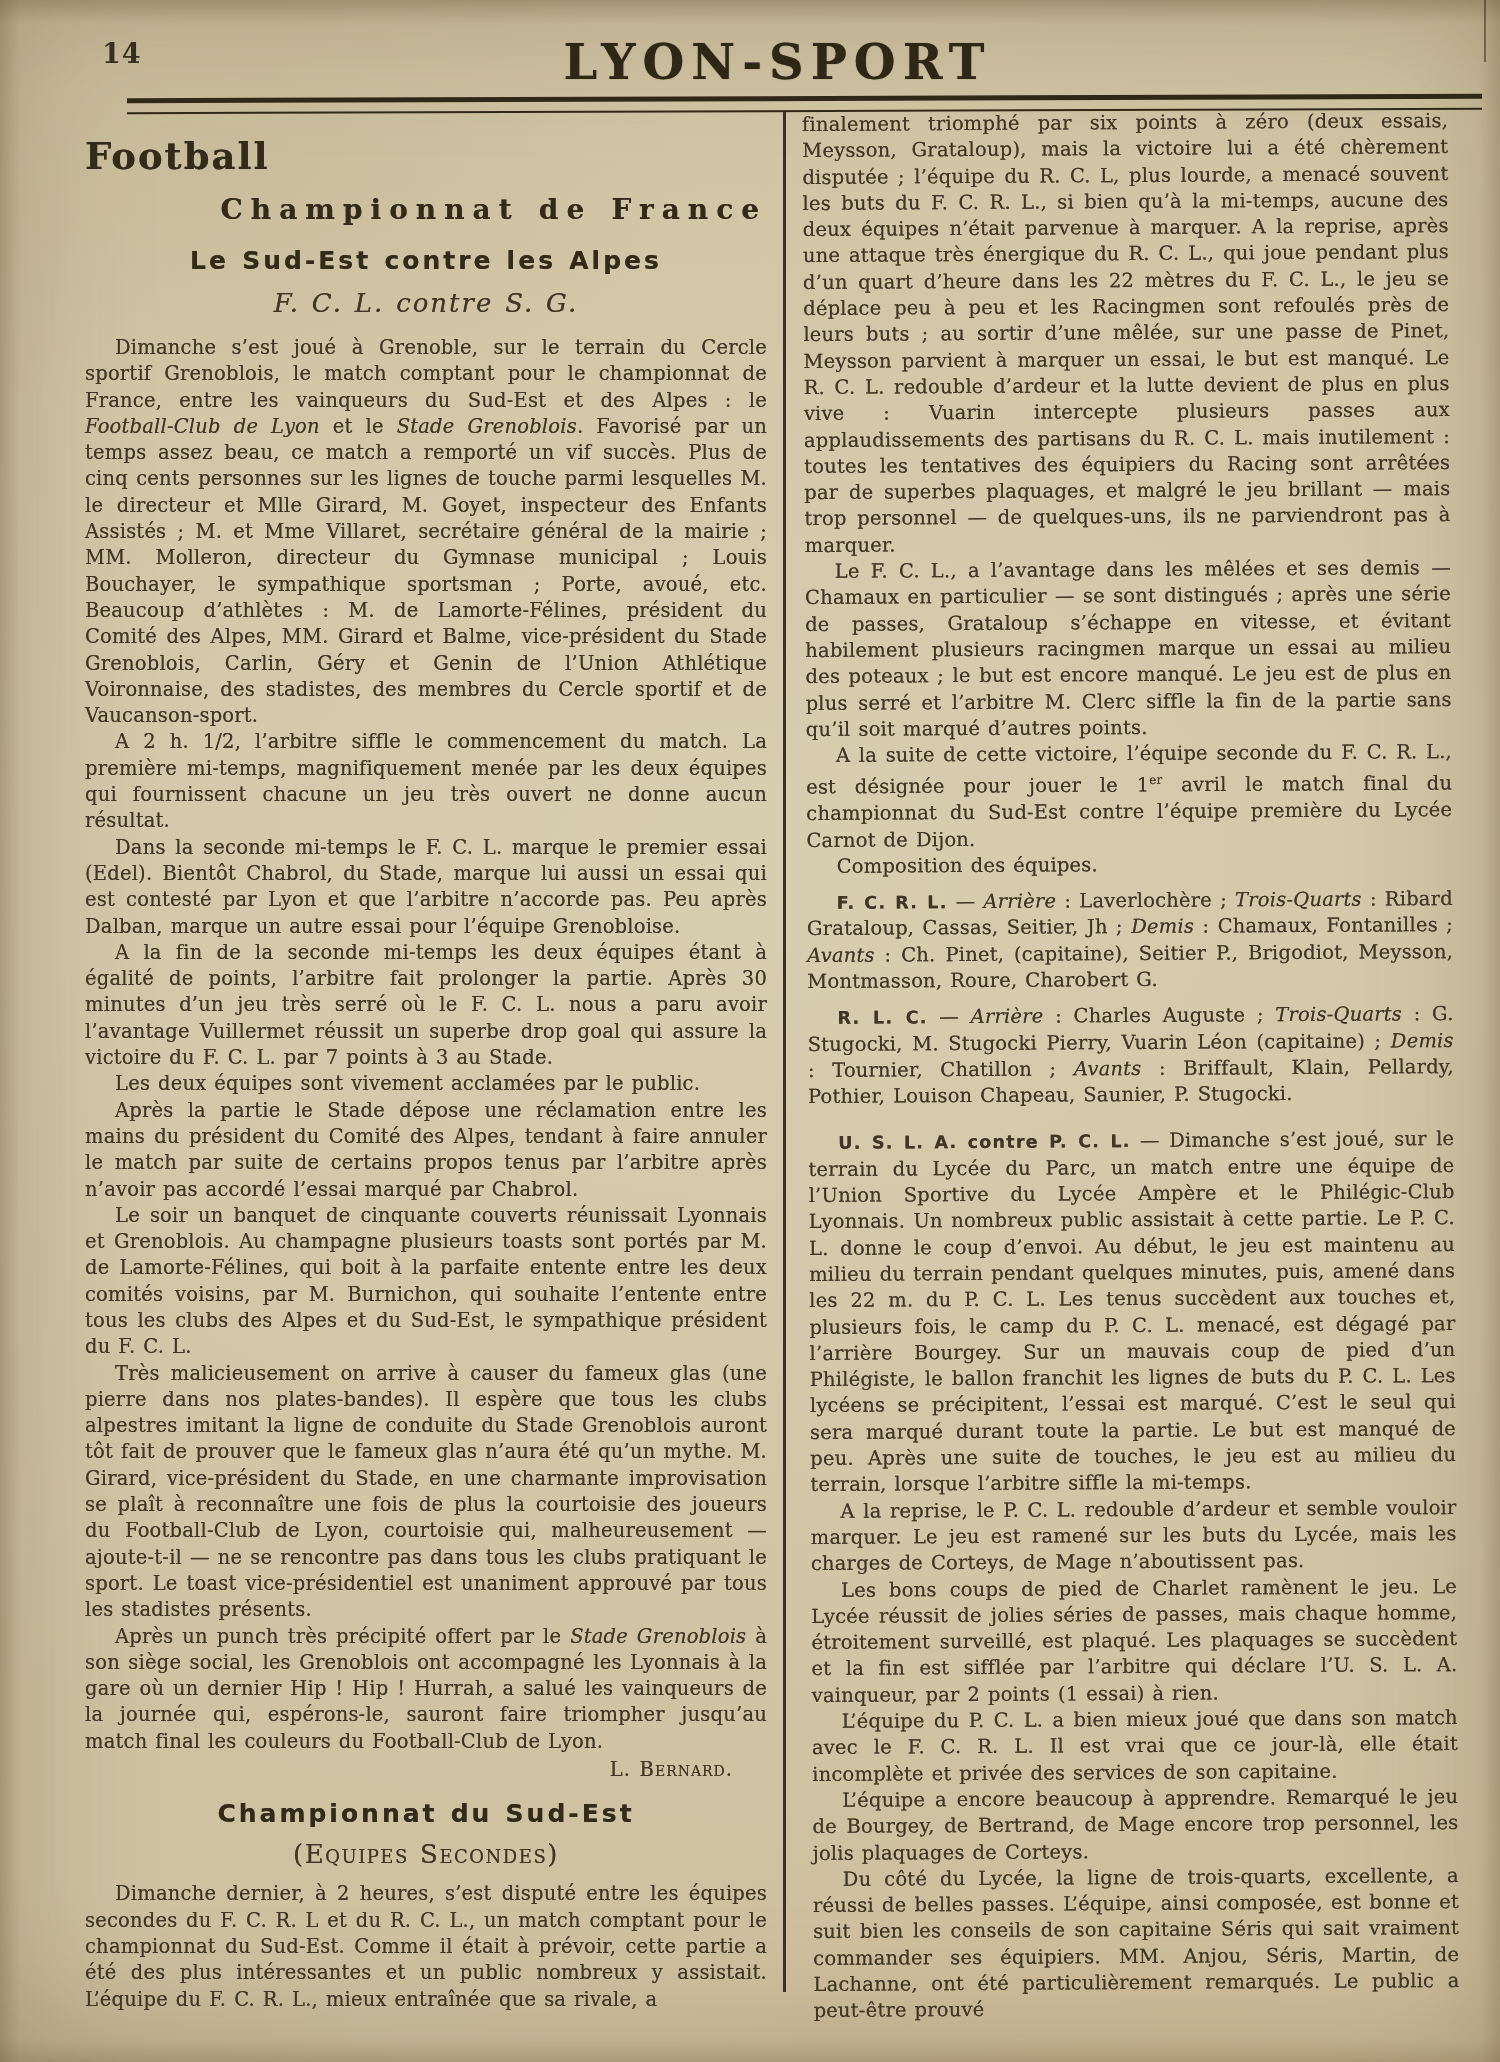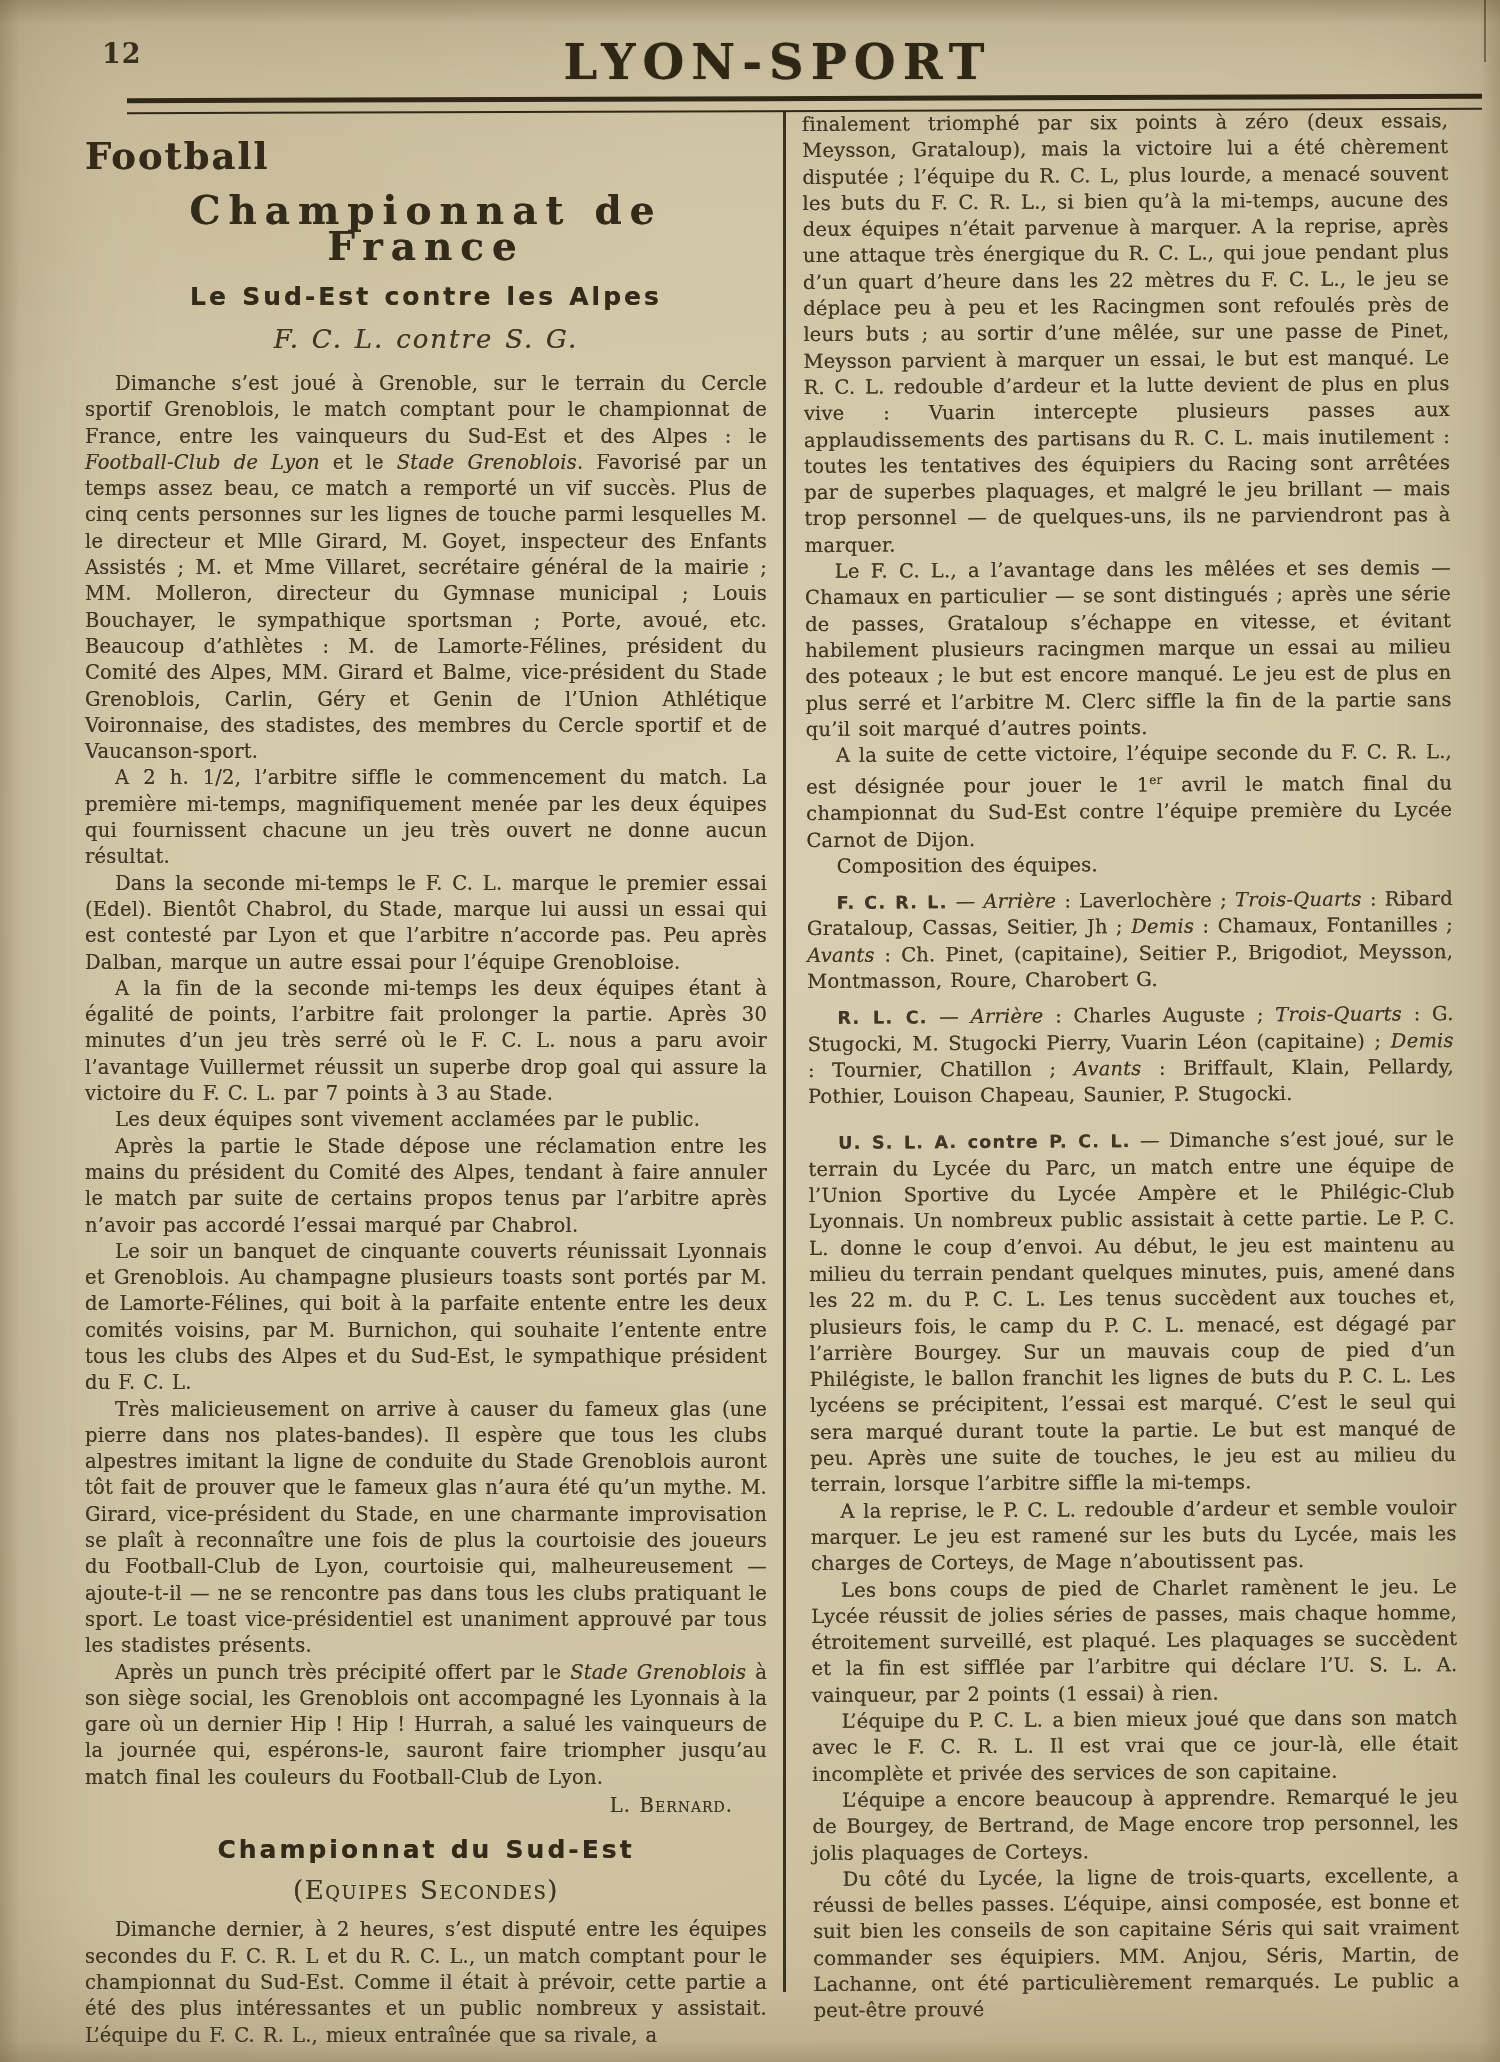--- a/index.html
+++ b/index.html
@@ -45,21 +45,21 @@
     letter-spacing:0.2px;word-spacing:1.5px;
     text-shadow:0 0 0.6px rgba(63,54,38,0.75);
   }
   .col-left{left:85px;top:136px;width:682px;}
   .col-right{left:802px;top:112px;width:646px;transform:rotate(-0.35deg);transform-origin:0 0;}
   .title-italic{
     font-weight:bold;font-size:37px;line-height:40px;
     margin:0 0 16px 0;color:#332b1a;letter-spacing:2px;
   }
   .title-spaced{
-    text-align:center;font-weight:bold;font-size:39px;line-height:36px;
+    text-align:right;font-weight:bold;font-size:28px;line-height:36px;
     letter-spacing:8px;margin:0 0 18px 0;color:#332b1a;
   }
   .head-sans{
     text-align:center;font-family:"DejaVu Sans",sans-serif;font-weight:bold;
     font-size:25px;line-height:30px;letter-spacing:3px;margin:0 0 12px 0;color:#332b1a;
   }
   .head-italic{
     text-align:center;font-style:italic;font-size:26px;line-height:30px;
     letter-spacing:2px;margin:0 0 17px 0;
   }
@@ -78,21 +78,21 @@
   .para.gap-sm{margin-top:10px;}
   .i{font-style:italic;}
   .b{font-family:"DejaVu Sans",sans-serif;font-weight:bold;font-size:0.9em;letter-spacing:1.2px;}
   .sup{vertical-align:super;font-size:0.62em;}
 </style>
 </head>
 <body>
 
 <div class="page">
 
-  <div class="pagenum">12</div>
+  <div class="pagenum">14</div>
   <div class="masthead">LYON-SPORT</div>
   <div class="rule"></div>
   <div class="divider"></div>
   <div class="edge-mark"></div>
 
   <div class="col col-left">
     <div class="title-italic">Football</div>
     <div class="title-spaced">Championnat de France</div>
     <div class="head-sans">Le Sud-Est contre les Alpes</div>
     <div class="head-italic">F. C. L. contre S. G.</div>

